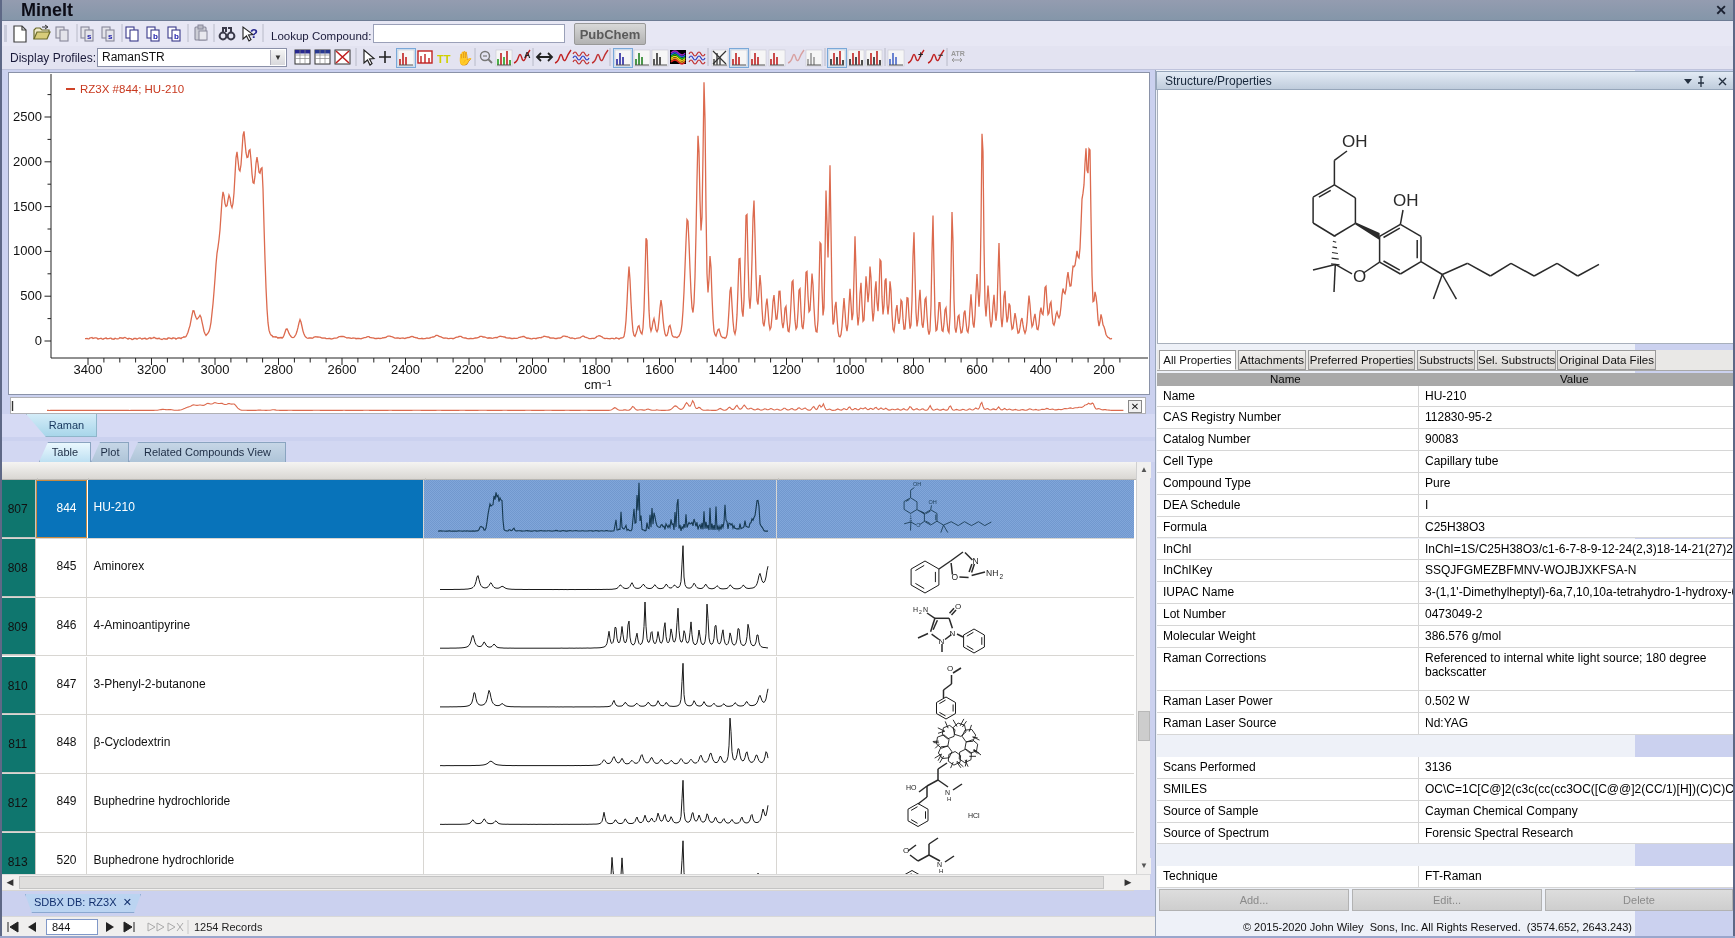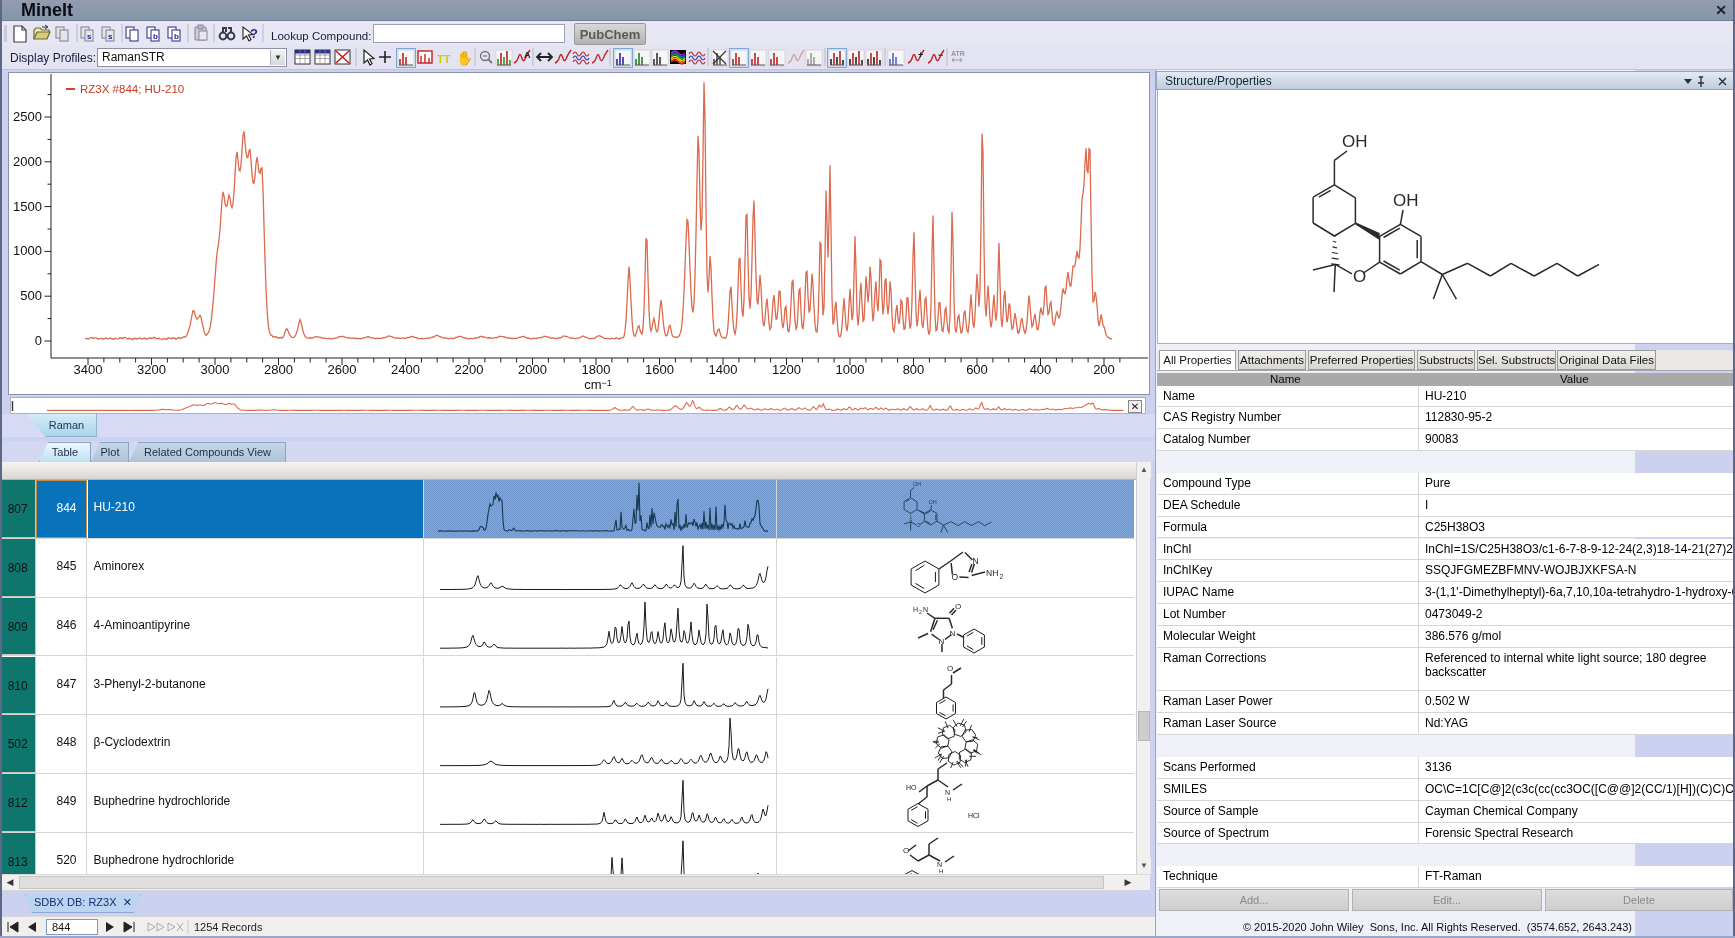--- a/index.html
+++ b/index.html
@@ -417,21 +417,21 @@
 <div class="c-struct"></div>
 </div>
 <div class="trow " style="top:656.5px;height:58.7px">
 <div class="c-num">810</div>
 <div class="c-id">847</div>
 <div class="c-name">3-Phenyl-2-butanone</div>
 <div class="c-spec"></div>
 <div class="c-struct"></div>
 </div>
 <div class="trow " style="top:715.2px;height:58.7px">
-<div class="c-num">502</div>
+<div class="c-num">811</div>
 <div class="c-id">848</div>
 <div class="c-name">β-Cyclodextrin</div>
 <div class="c-spec"></div>
 <div class="c-struct"></div>
 </div>
 <div class="trow " style="top:773.9px;height:58.7px">
 <div class="c-num">812</div>
 <div class="c-id">849</div>
 <div class="c-name">Buphedrine hydrochloride</div>
 <div class="c-spec"></div>
@@ -656,20 +656,24 @@
       <div class="pv">HU-210</div>
     </div>
     <div class="prow" style="top:337.4px;height:21.9px">
       <div class="pn">CAS Registry Number</div>
       <div class="pv">112830-95-2</div>
     </div>
     <div class="prow" style="top:359.2px;height:21.9px">
       <div class="pn">Catalog Number</div>
       <div class="pv">90083</div>
     </div>
+    <div class="prow" style="top:381.1px;height:21.9px">
+      <div class="pn">Cell Type</div>
+      <div class="pv">Capillary tube</div>
+    </div>
     <div class="prow" style="top:402.9px;height:21.9px">
       <div class="pn">Compound Type</div>
       <div class="pv">Pure</div>
     </div>
     <div class="prow" style="top:424.8px;height:21.9px">
       <div class="pn">DEA Schedule</div>
       <div class="pv">I</div>
     </div>
     <div class="prow" style="top:446.6px;height:21.9px">
       <div class="pn">Formula</div>

